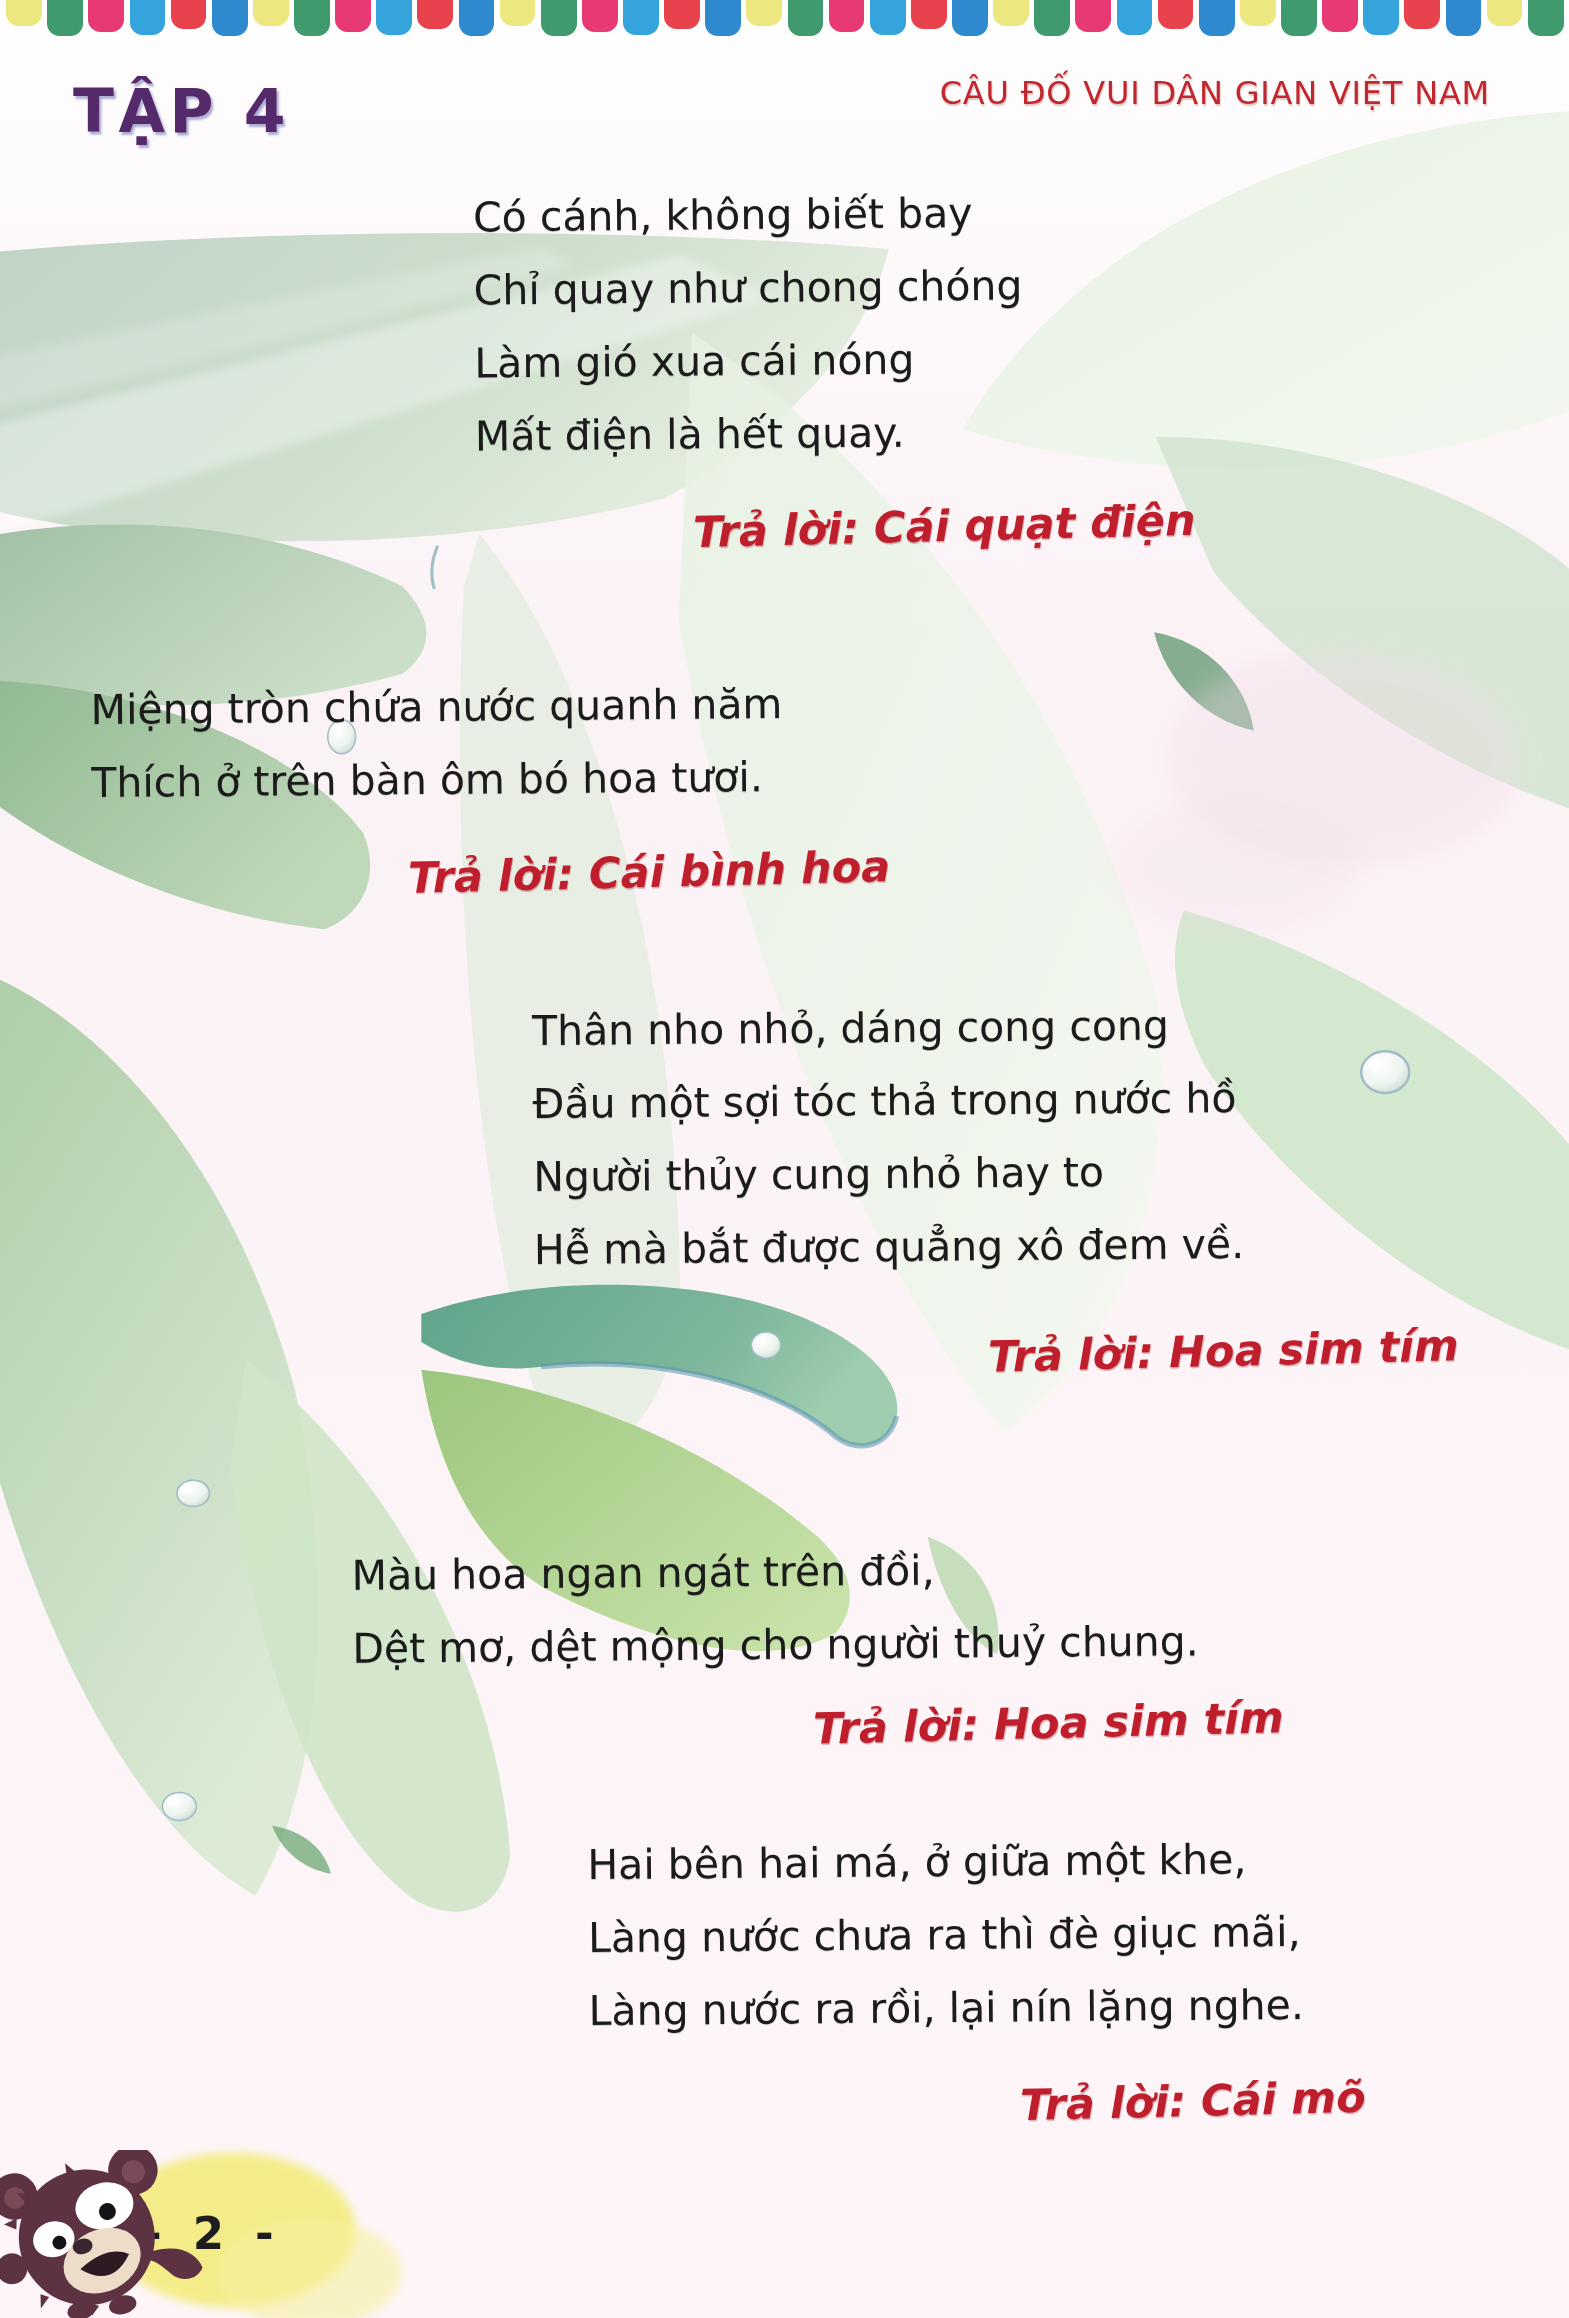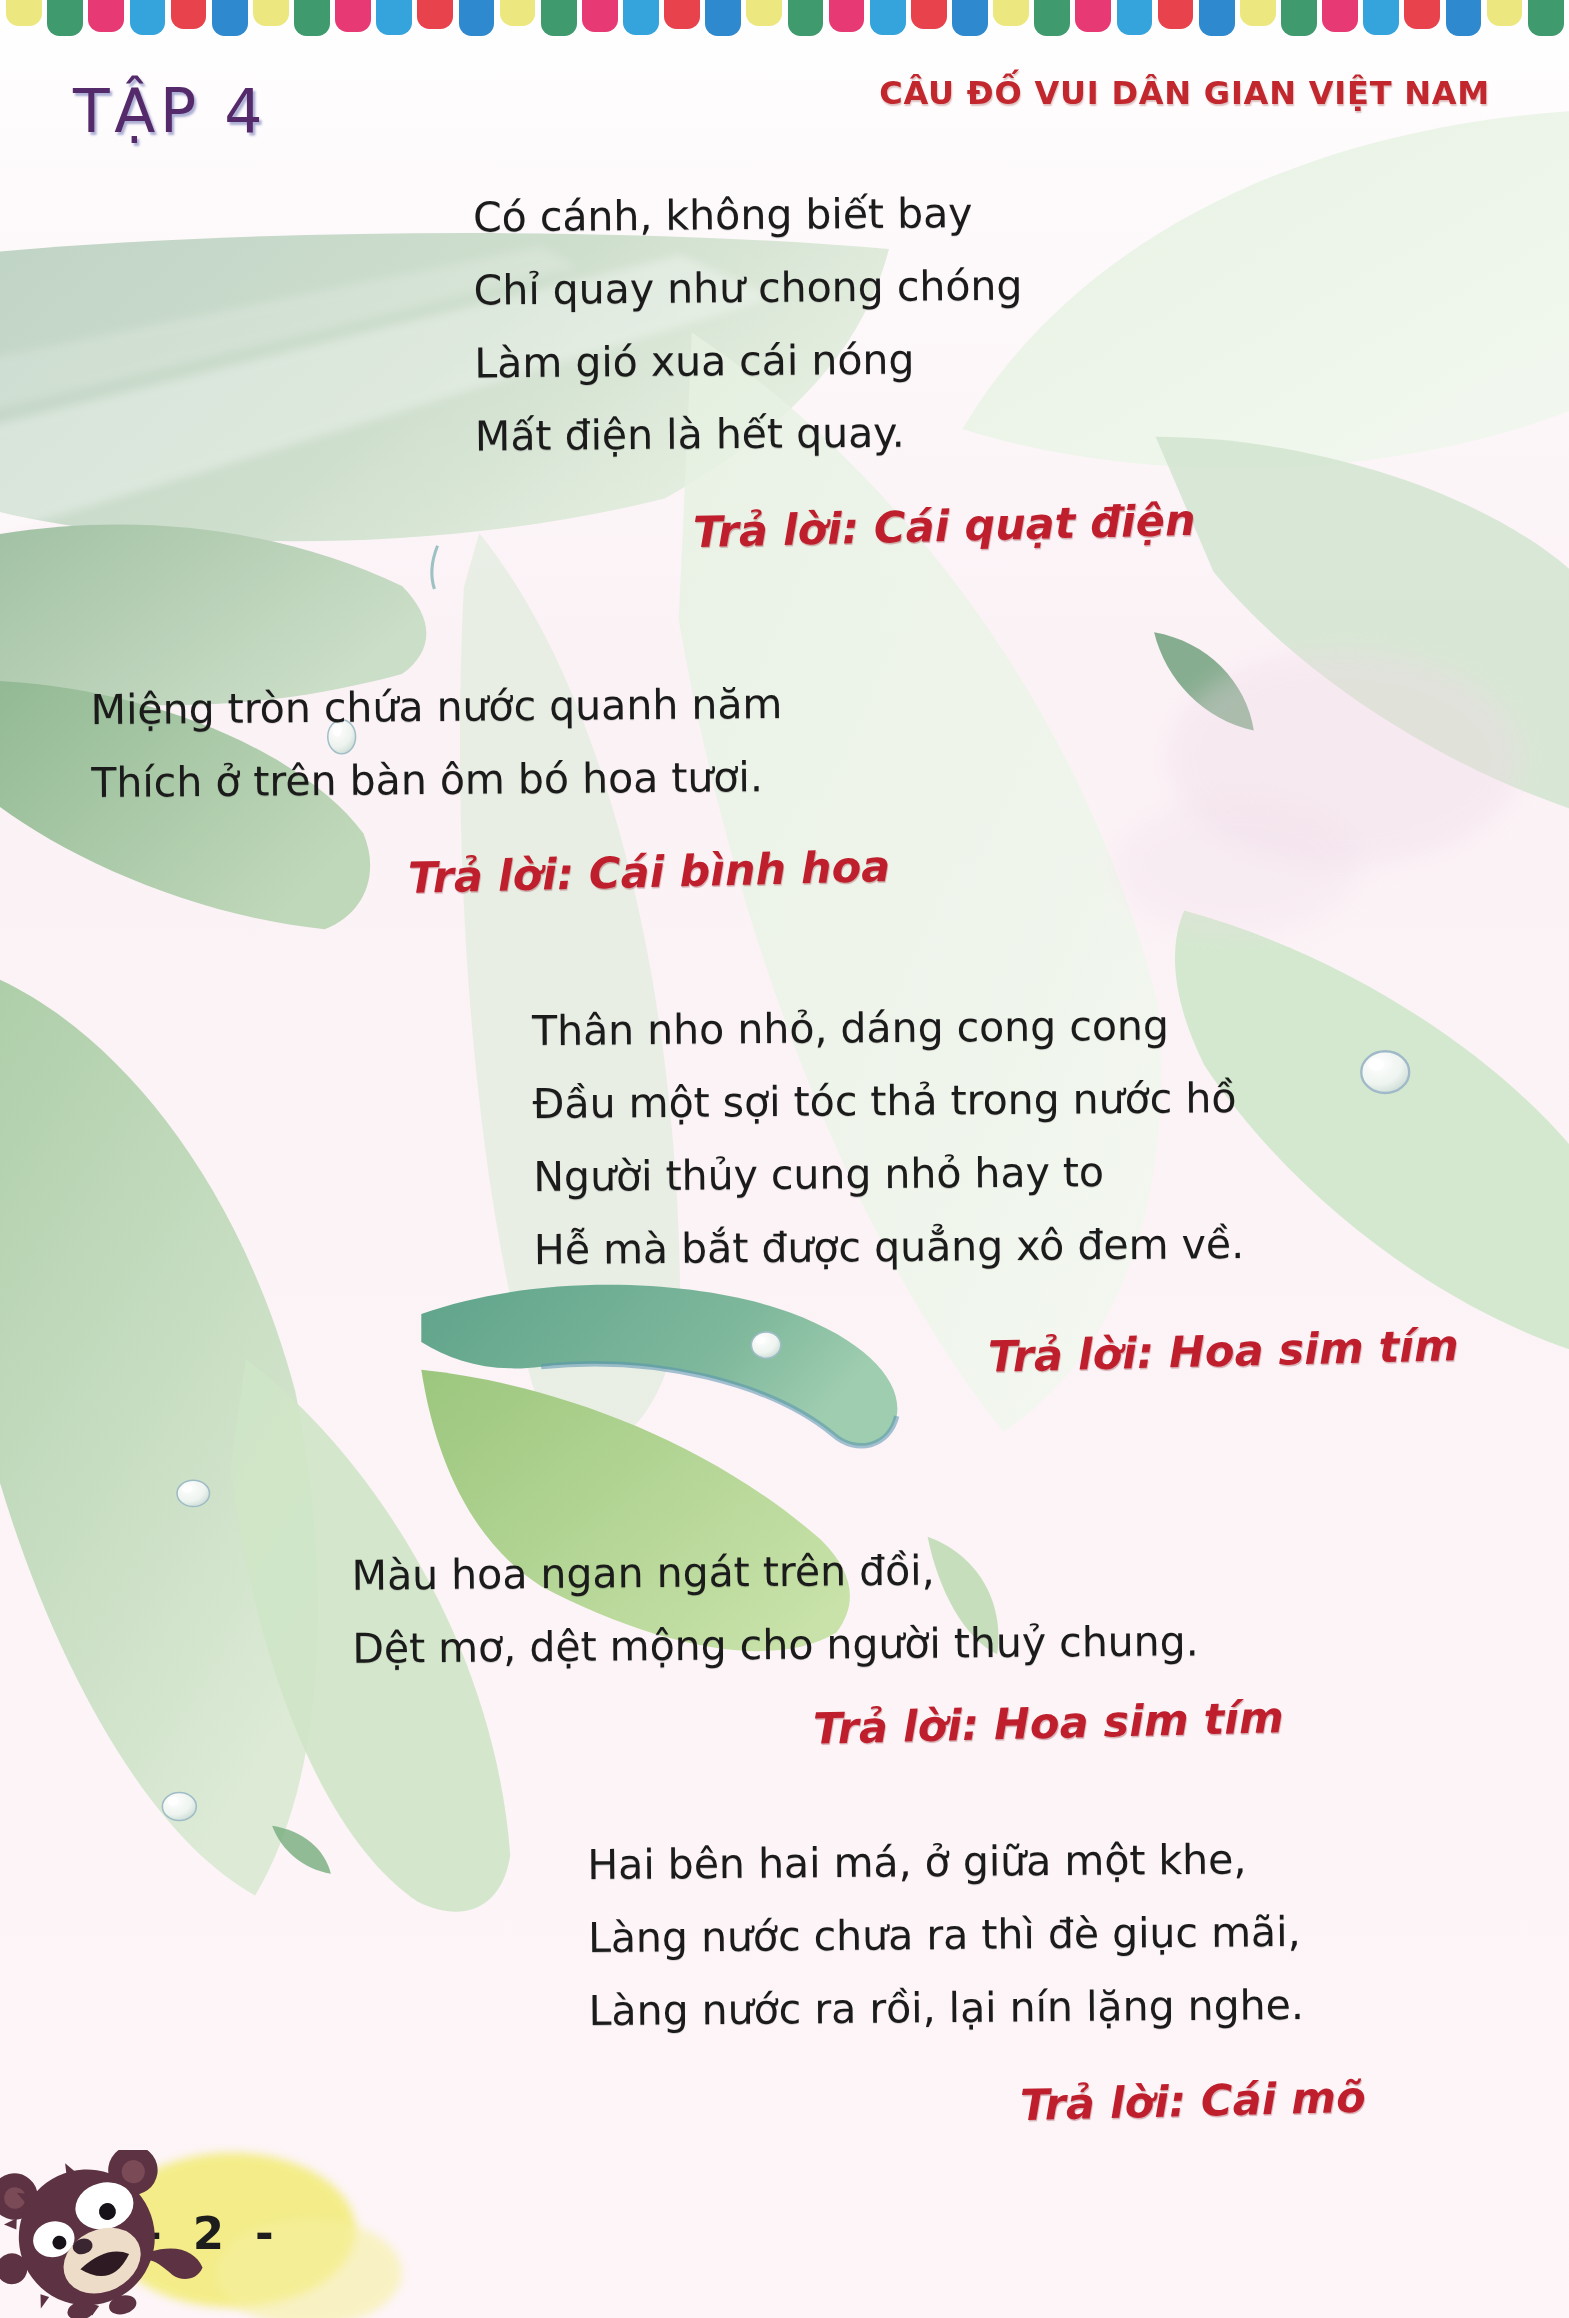--- a/index.html
+++ b/index.html
@@ -15,28 +15,28 @@
   
   .stripe-bar{
     position:absolute;left:0;top:0;right:0;height:39px;
     display:flex;gap:5.4px;padding:0 6.2px;
     align-items:flex-start;z-index:6;
   }
   .stripe{flex:1 1 auto;border-radius:0 0 12.4px 12.4px;}
   
   .volume{
     position:absolute;left:73px;top:76px;z-index:5;
-    font-size:60px;font-weight:400;letter-spacing:4.6px;
+    font-size:60px;font-weight:700;letter-spacing:4.6px;
     color:#552a6a;
     text-shadow:2.3px 3.1px 2.3px rgba(47,58,150,.40);
     white-space:nowrap;
   }
   .series{position:absolute;right:80px;top:74px;z-index:5;text-align:right;}
   .series-title{
-    font-size:32px;font-weight:700;color:#c1272d;letter-spacing:0.8px;
+    font-size:32px;font-weight:400;color:#c1272d;letter-spacing:0.8px;
     white-space:nowrap;text-shadow:0.8px 1.5px 1.5px rgba(120,20,20,.25);text-align:right;
   }
   .series-subtitle{
     margin-top:6.2px;font-size:26px;font-weight:800;color:#1c74bd;
     letter-spacing:1.5px;white-space:nowrap;text-shadow:0.8px 0.8px 0.8px rgba(20,60,120,.25);
   }
   
   svg.bg{position:absolute;left:0;top:0;z-index:1;}
   
   .riddle{

